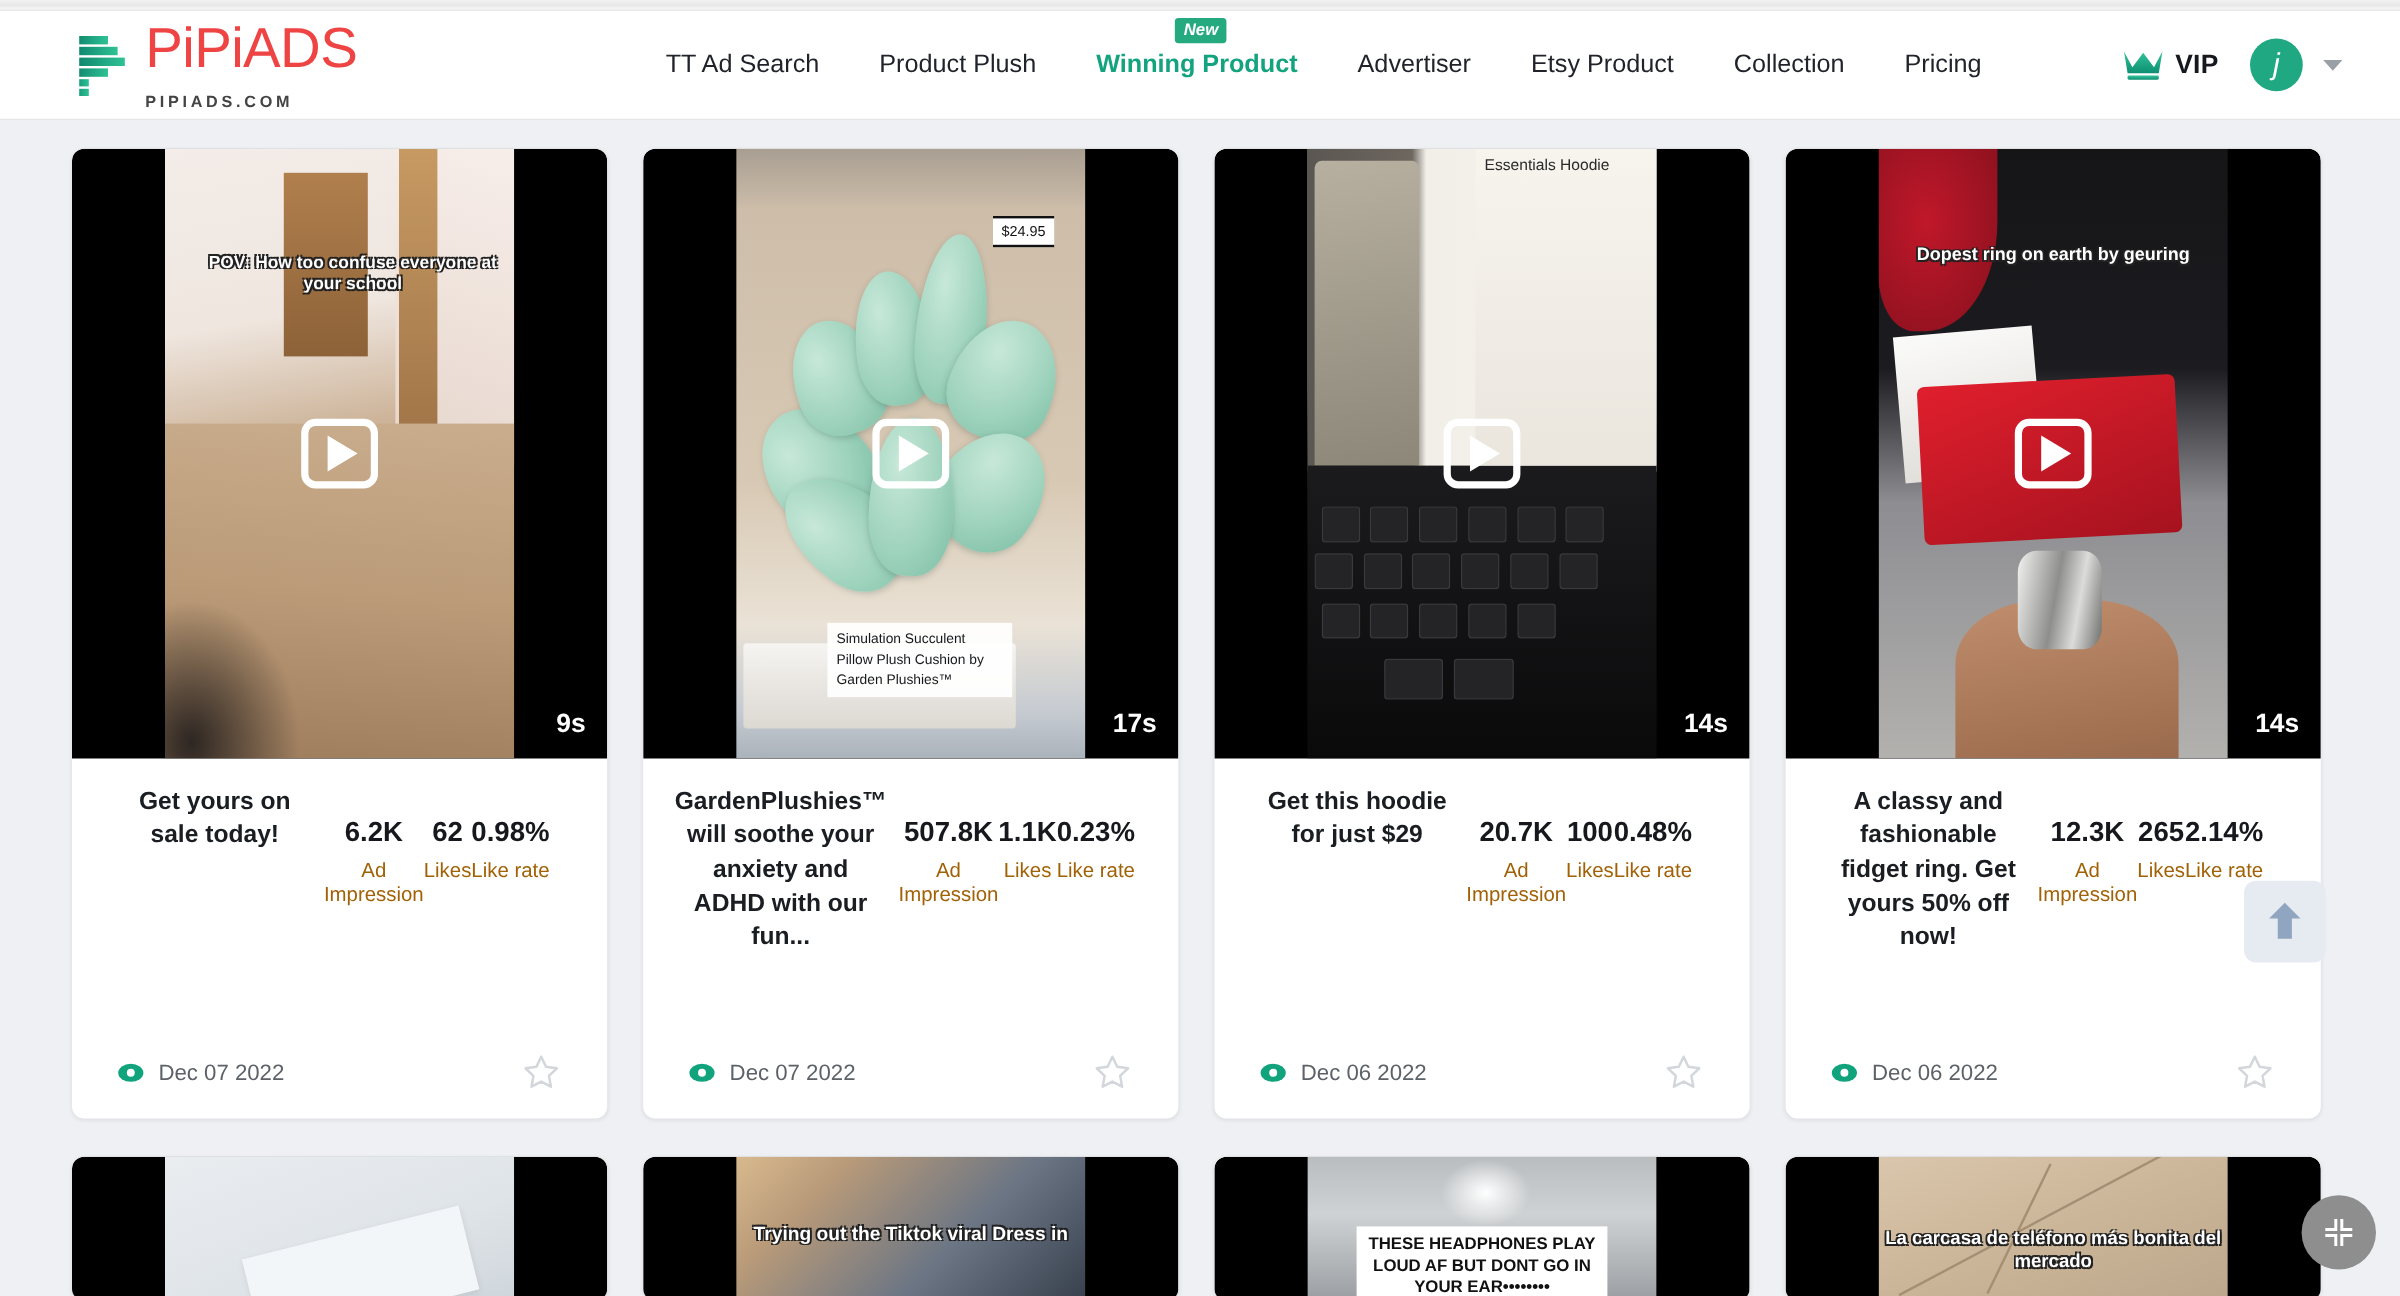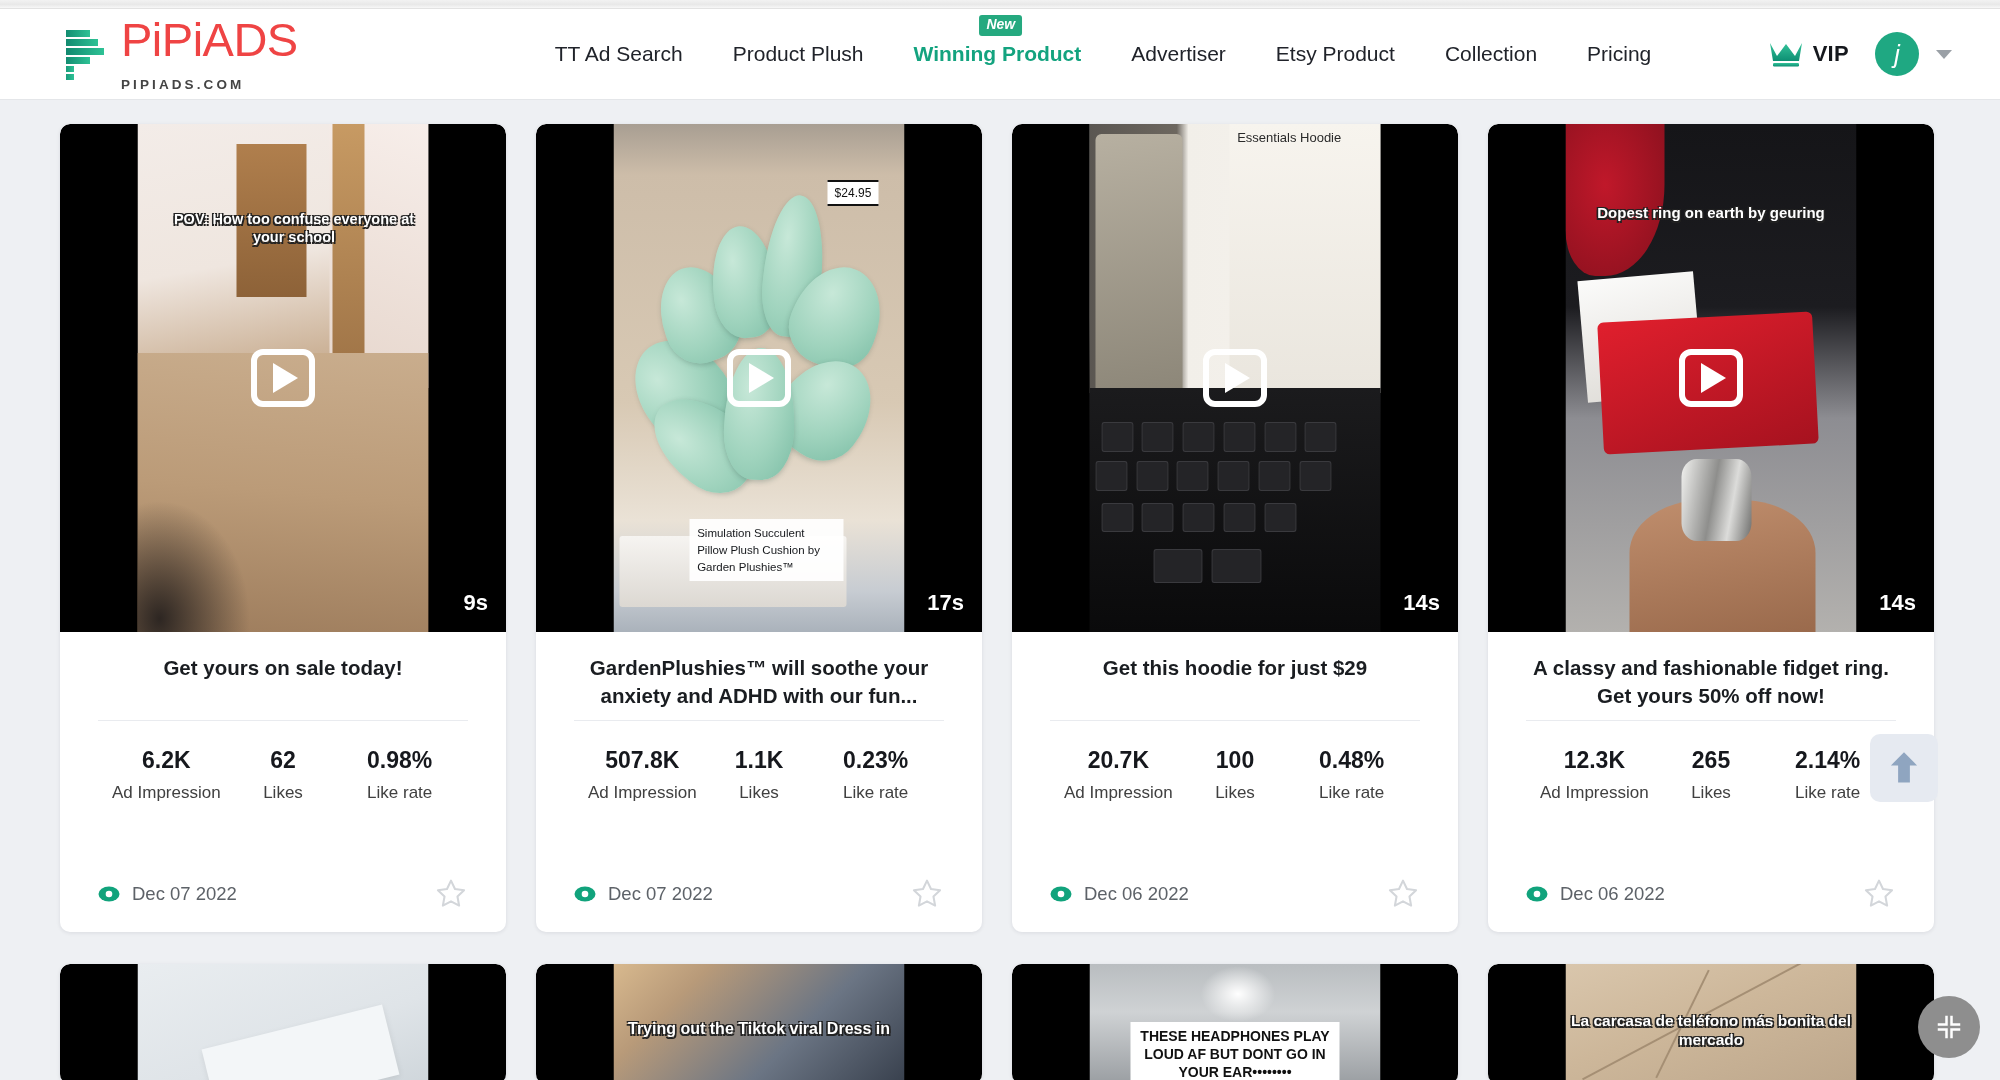--- a/index.html
+++ b/index.html
@@ -131,32 +131,32 @@
     border-bottom: 15px solid transparent;
     border-left: 25px solid #fff;
   }
   .duration {
     position: absolute; right: 18px; bottom: 16px;
     color: #fff; font-size: 22px; font-weight: 700;
     text-shadow: 0 1px 3px rgba(0,0,0,.6);
     pointer-events: none;
   }
 
-  .body { padding: 22px 38px 0 38px; flex: 1; display: flex; flex-direction: column; }
+  .body { padding: 22px 38px 0 38px; flex: 1; display: flex; flex-direction: row; justify-content: center; }
   .card-title {
     font-size: 20.5px; font-weight: 700; color: #1a1d21;
     line-height: 1.38; text-align: center;
     min-height: 60px;
   }
   .divider { height: 1px; background: #e9ebef; margin-top: 6px; }
 
   .stats { display: flex; justify-content: space-between; padding: 26px 10px 0 10px; }
   .stat { text-align: center; flex: 1; }
   .stat-val { font-size: 23px; font-weight: 700; color: #16181d; }
-  .stat-lbl { font-size: 17px; color: #404040; margin-top: 9px; }
+  .stat-lbl { font-size: 17px; color: #a16207; margin-top: 9px; }
 
   .card-foot {
     display: flex; align-items: center; justify-content: space-between;
     padding: 0 38px 22px 38px; margin-top: auto;
   }
   .date-wrap { display: flex; align-items: center; gap: 12px; }
   .date-txt { font-size: 18.5px; color: #5d6268; }
   .star-btn { cursor: pointer; line-height: 0; }
 
   
@@ -605,21 +605,21 @@
     </div>
   </div>
 
   <div class="card card-partial">
     <div class="thumb thumb-partial">
       <div class="thumb-inner">
         <div class="art p4">
           <div class="line" style="left:0;top:38%;width:100%;height:2px;transform:rotate(-28deg);"></div>
           <div class="line" style="left:40%;top:0;width:2px;height:100%;transform:rotate(26deg);"></div>
         </div>
-        <div class="mini-cap" style="top:48px;font-size:15.5px;text-align:center;">La carcasa de teléfono más bonita del mercado</div>
+        <div class="mini-cap" style="top:60px;font-size:15.5px;text-align:center;">La carcasa de teléfono más bonita del mercado</div>
       </div>
     </div>
   </div>
 
 </div>
 
 <div class="scroll-top">
   <svg width="32" height="34" viewBox="0 0 24 26">
     <path d="M12 1 L22 11 L16.5 11 L16.5 24 L7.5 24 L7.5 11 L2 11 Z" fill="#8fa5c0"></path>
   </svg>

